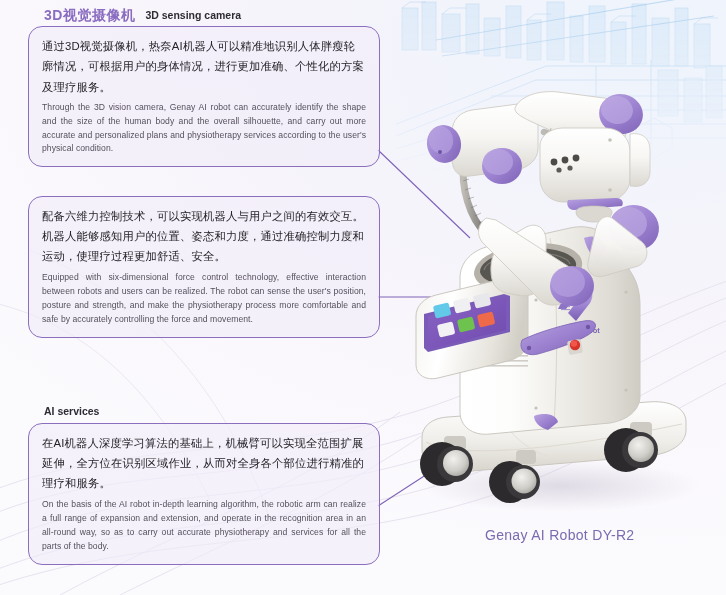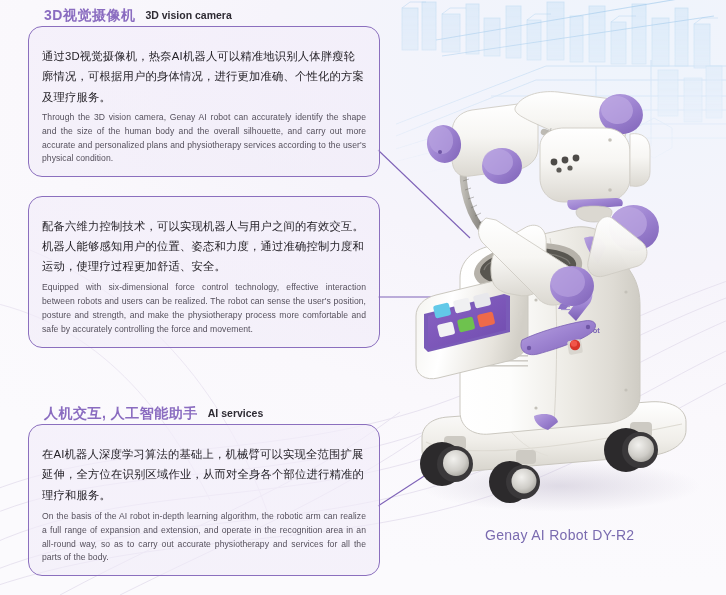--- a/index.html
+++ b/index.html
@@ -36,21 +36,21 @@
     font-size:10.5px;font-weight:bold;color:#2e2b33;
     line-height:1.1;padding-bottom:2px;white-space:nowrap;
   }
   .head.stack{flex-direction:column;align-items:flex-start;gap:0;}
   .head.stack .head-en{padding-bottom:0;margin-top:1px;}
 
   .card{
     border:1px solid #8b6fbe;
     border-radius:14px;
     background:linear-gradient(180deg,rgba(243,238,250,.72) 0%,rgba(240,235,248,.58) 100%);
-    padding:19px 13px 10px 13px;
+    padding:9px 13px 10px 13px;
     box-sizing:border-box;
   }
   .cn-body{
     font-size:11.3px;color:#262329;line-height:1.78;
     letter-spacing:.2px;margin:0 0 4px 0;
   }
   .en-body{
     font-size:8.6px;color:#55505c;line-height:1.62;
     text-align:justify;margin:0;letter-spacing:.05px;
   }
@@ -420,38 +420,37 @@
       </g>
 
       <path d="M214 140 L 244 164 C 252 171, 250 184, 240 188 L 206 198
                C 196 201, 188 194, 190 184 L 198 150 C 200 141, 208 136, 214 140 Z" fill="url(#armG)" stroke="#cfccc4" stroke-width=".9" opacity=".98"></path>
     </g>
   </svg>
 
   <div class="block blk1">
     <div class="head">
       <span class="head-cn">3D视觉摄像机</span>
-      <span class="head-en">3D vision camera</span>
+      <span class="head-en">3D sensing camera</span>
     </div>
     <div class="card">
       <p class="cn-body">通过3D视觉摄像机，热奈AI机器人可以精准地识别人体胖瘦轮廓情况，可根据用户的身体情况，进行更加准确、个性化的方案及理疗服务。</p>
       <p class="en-body">Through the 3D vision camera, Genay AI robot can accurately identify the shape and the size of the human body and the overall silhouette, and carry out more accurate and personalized plans and physiotherapy services according to the user's physical condition.</p>
     </div>
   </div>
 
   <div class="block blk2">
     <div class="card">
       <p class="cn-body">配备六维力控制技术，可以实现机器人与用户之间的有效交互。机器人能够感知用户的位置、姿态和力度，通过准确控制力度和运动，使理疗过程更加舒适、安全。</p>
       <p class="en-body">Equipped with six-dimensional force control technology, effective interaction between robots and users can be realized. The robot can sense the user's position, posture and strength, and make the physiotherapy process more comfortable and safe by accurately controlling the force and movement.</p>
     </div>
   </div>
 
   <div class="block blk3">
     <div class="head">
-      <span class="head-cn">人机交互, 人工智能助手</span>
       <span class="head-en">AI services</span>
     </div>
     <div class="card">
       <p class="cn-body">在AI机器人深度学习算法的基础上，机械臂可以实现全范围扩展延伸，全方位在识别区域作业，从而对全身各个部位进行精准的理疗和服务。</p>
       <p class="en-body">On the basis of the AI robot in-depth learning algorithm, the robotic arm can realize a full range of expansion and extension, and operate in the recognition area in an all-round way, so as to carry out accurate physiotherapy and services for all the parts of the body.</p>
     </div>
   </div>
 
   <div class="caption">
     <div class="cap-en">Genay AI  Robot DY-R2</div>

